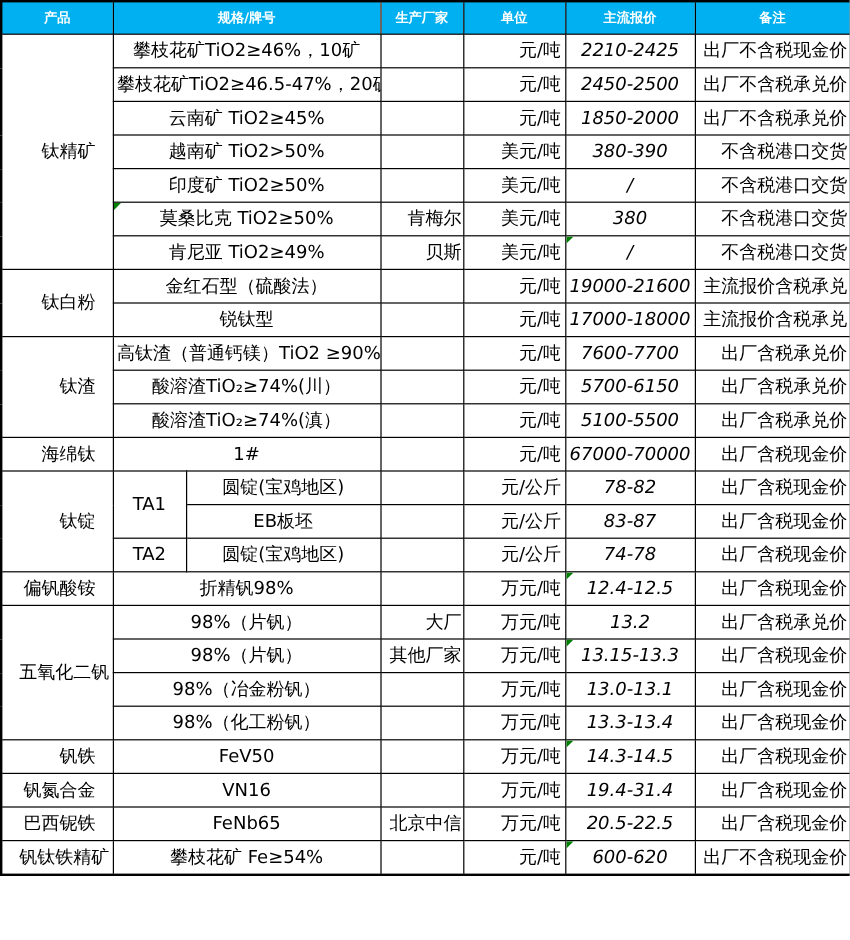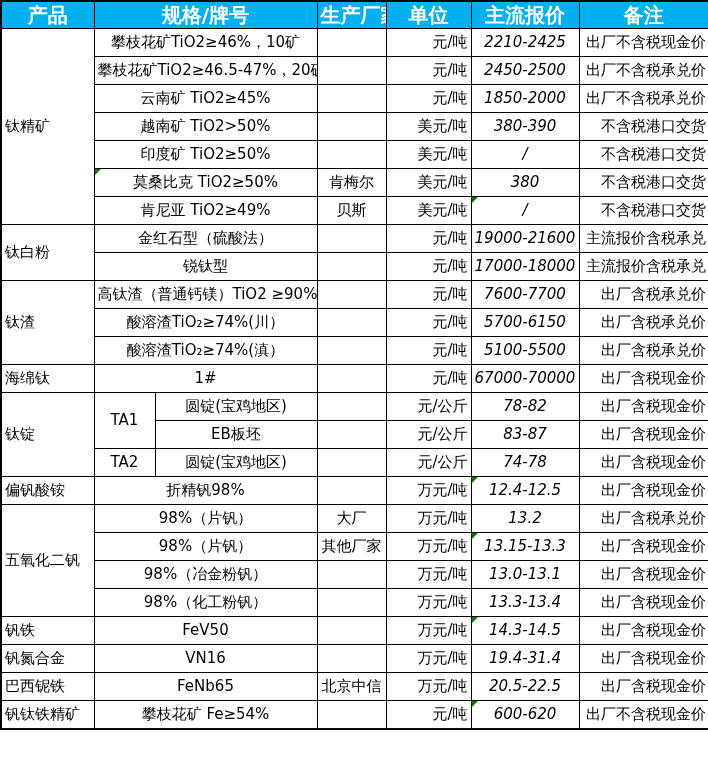--- a/index.html
+++ b/index.html
@@ -23,25 +23,25 @@
     white-space:nowrap;
     vertical-align:middle;
     line-height:1.1;
   }
   thead th{
     background:#00B0F0;
     color:#fff;
     font-weight:bold;
     text-align:center;
     height:26px;
-    font-size:20px;
-  }
-  td.product{text-align:left;padding:0 3px;}
+    font-size:11px;
+  }
+  td.product{text-align:right;padding:0 14px;}
   td.spec{text-align:center;}
-  td.maker{text-align:center;padding:0 1px;}
+  td.maker{text-align:right;padding:0 1px;}
   td.unit{text-align:right;}
   td.price{text-align:center;font-style:italic;}
   td.note{text-align:right;padding:0 2px;}
   td.rel{position:relative;}
   i.tri{
     position:absolute;top:0;left:0;
     width:0;height:0;
     border-top:6px solid #008000;
     border-right:6px solid transparent;
   }

